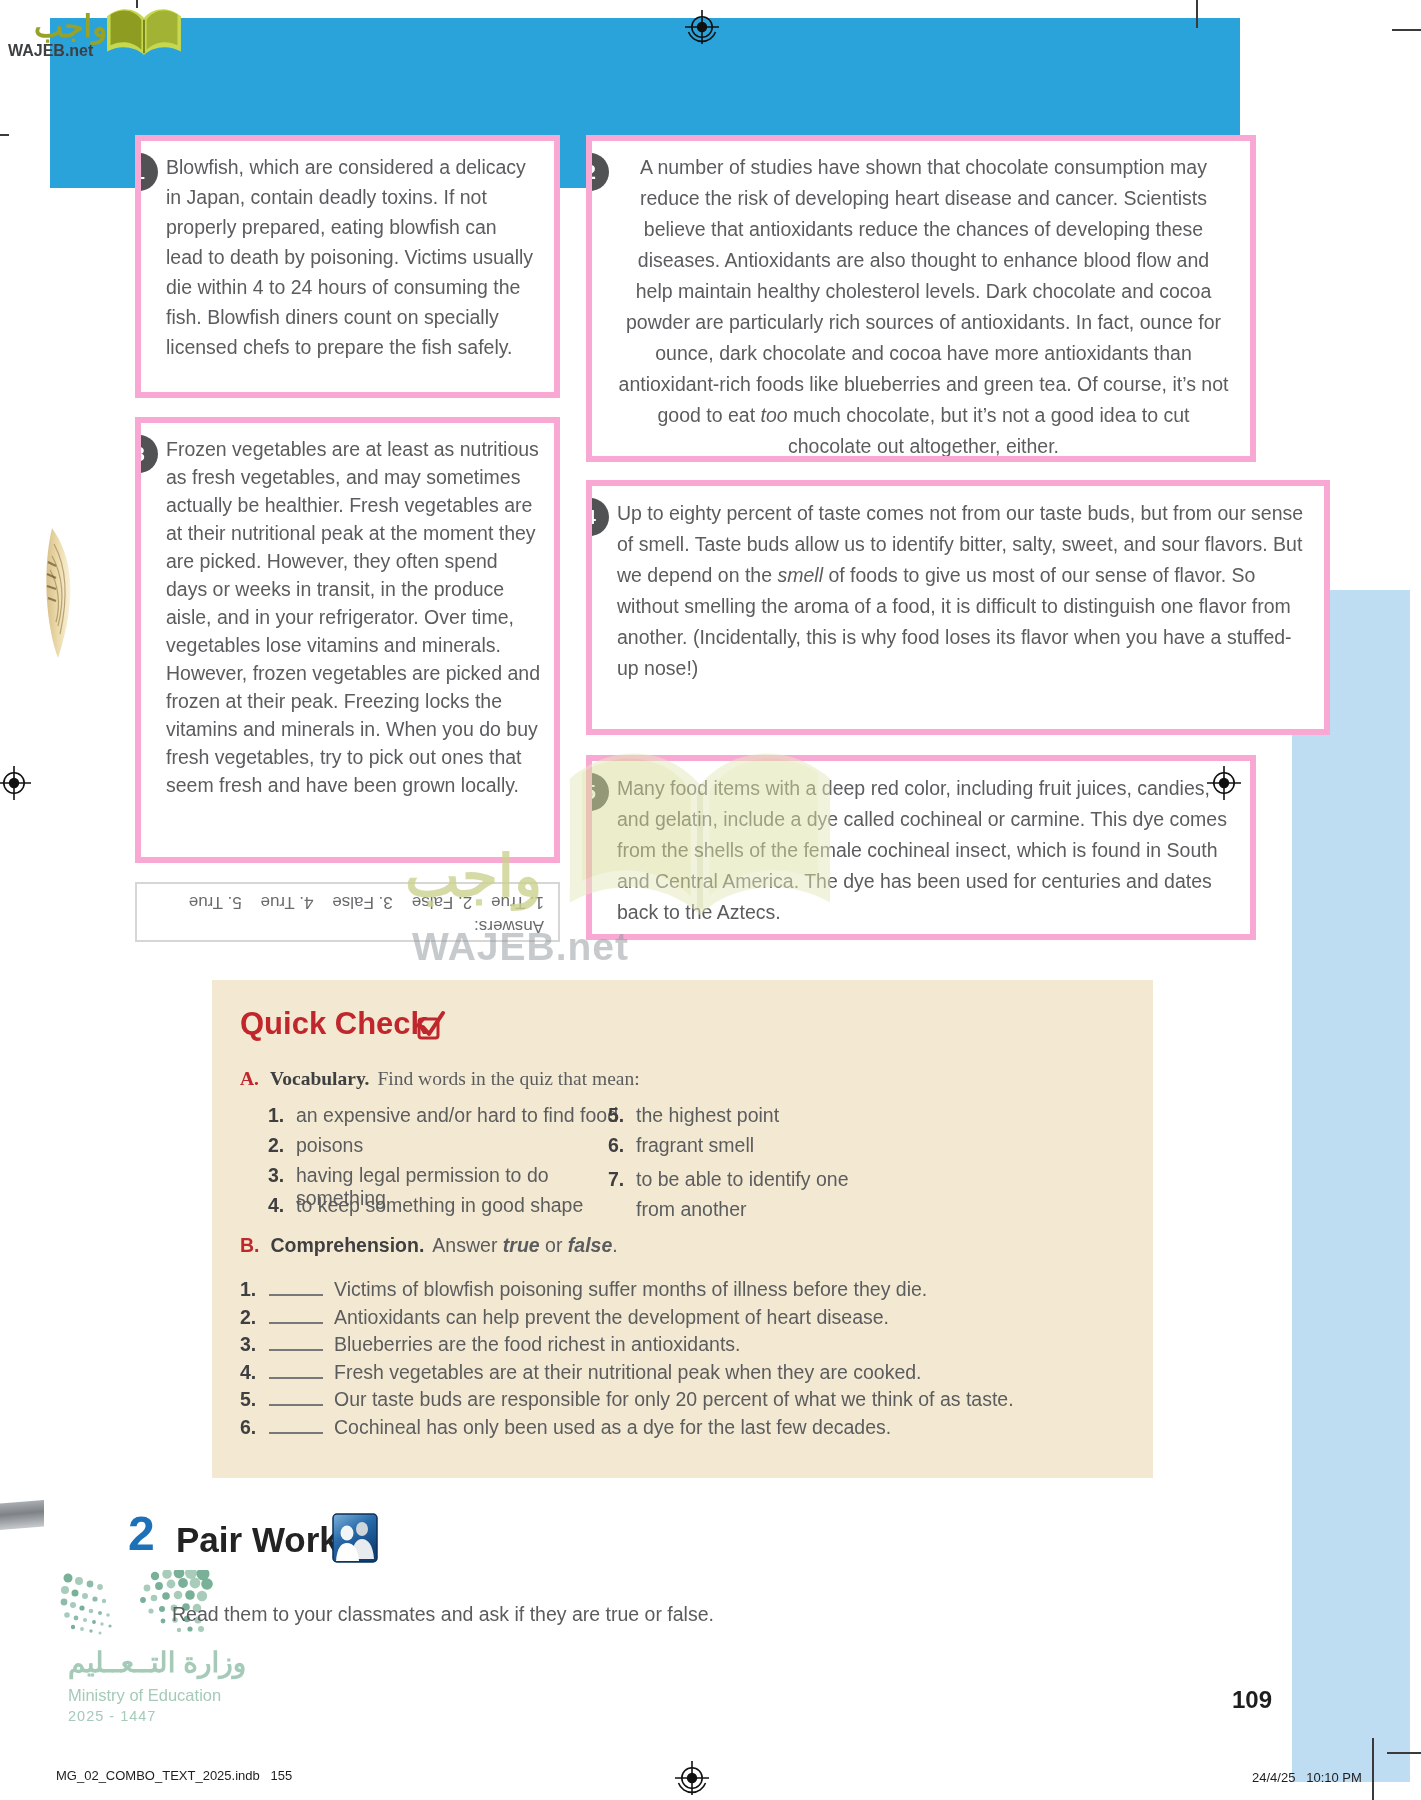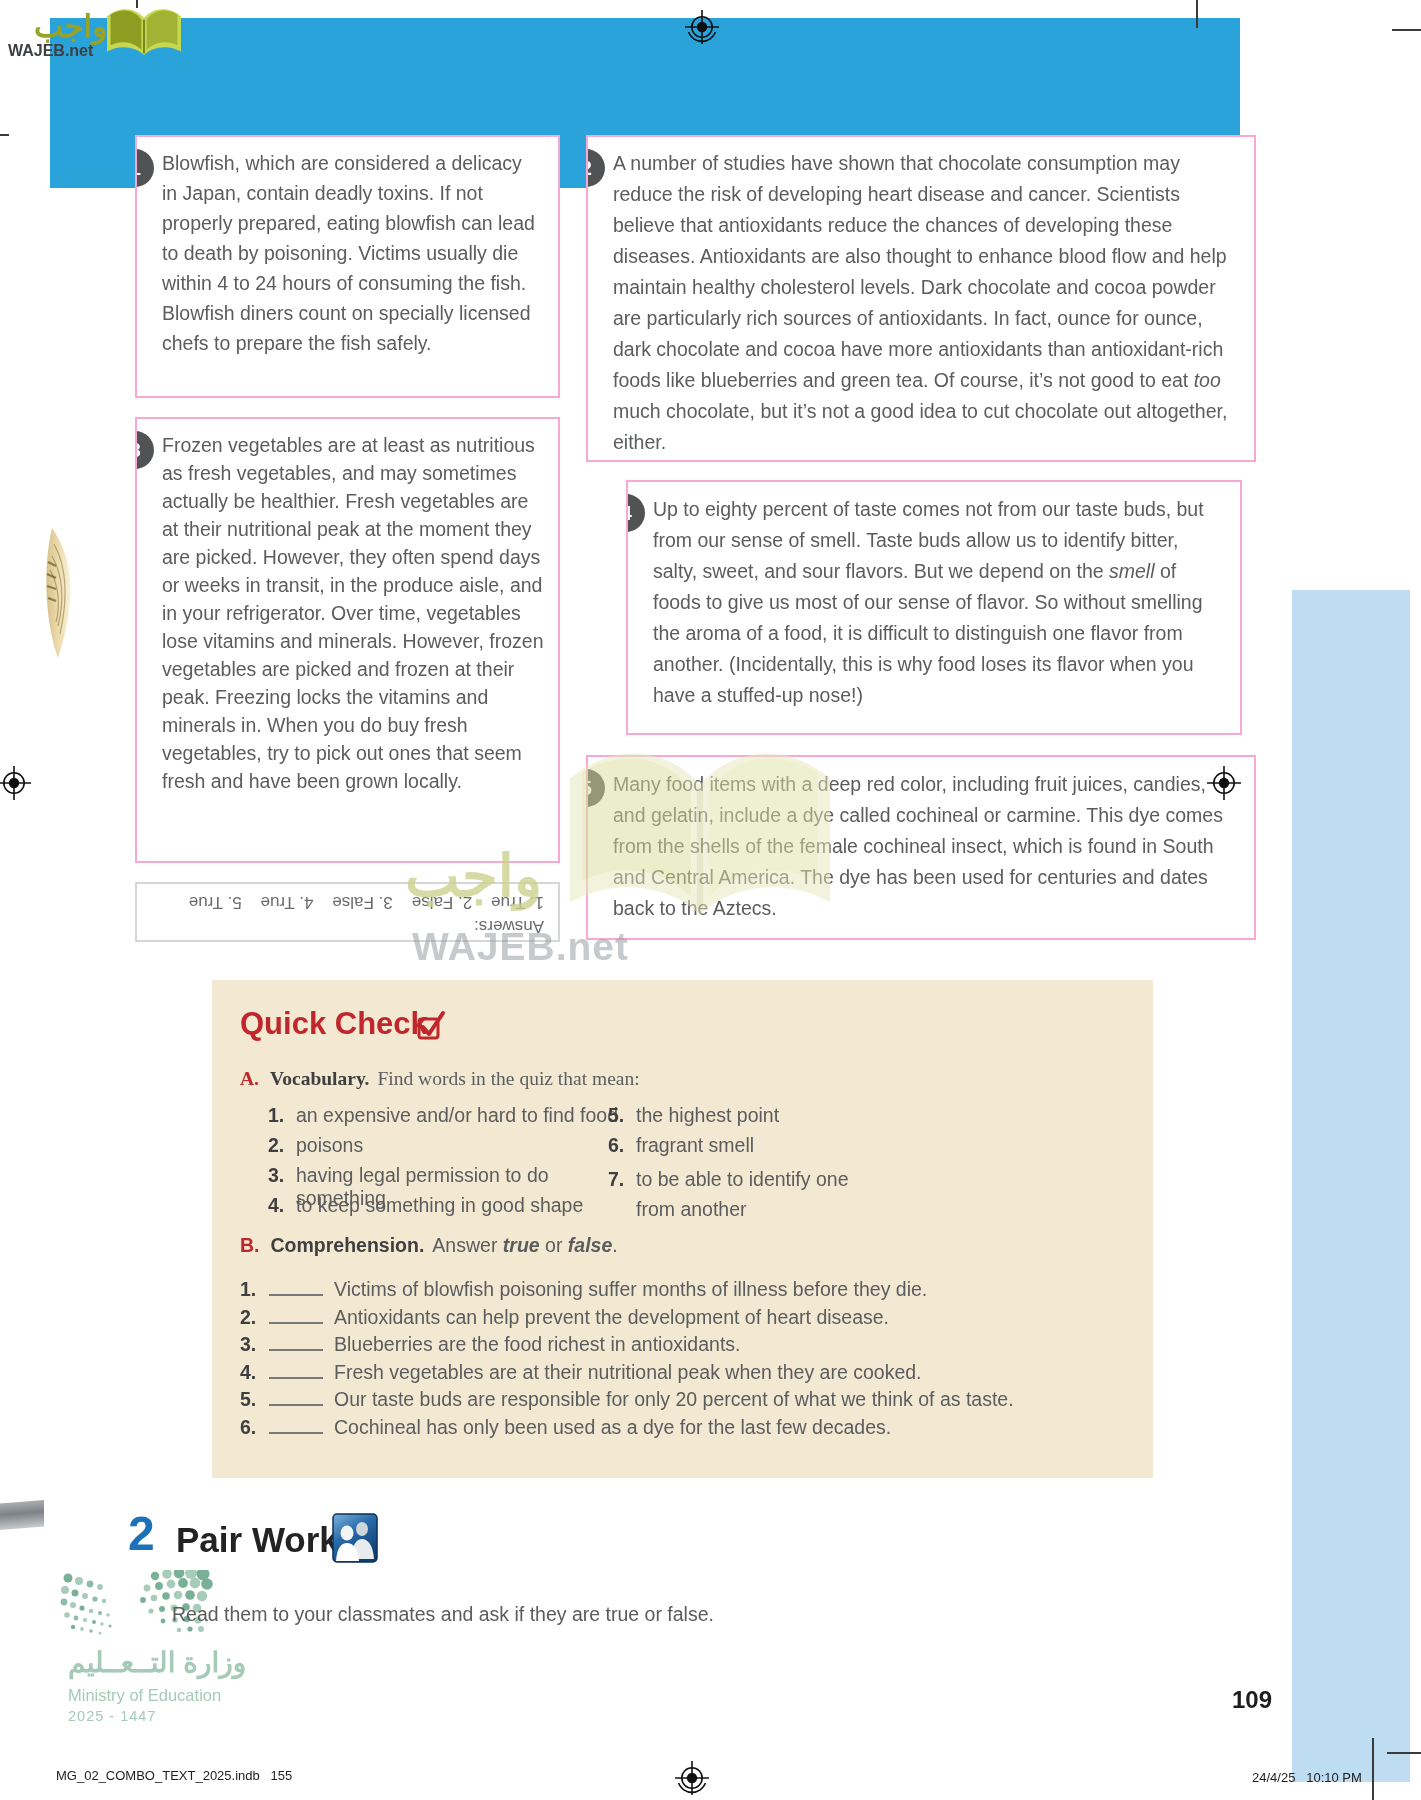--- a/index.html
+++ b/index.html
@@ -3,21 +3,21 @@
 <meta charset="utf-8">
 <style>
   html,body{margin:0;padding:0;background:#fff;}
   .page{position:relative;width:1421px;height:1800px;margin:0 auto;background:#fff;
         font-family:"Liberation Sans",sans-serif;overflow:hidden;}
   .abs{position:absolute;}
   
   .blue-band{position:absolute;left:50px;top:18px;width:1190px;height:170px;background:#2aa2da;z-index:0;}
   .right-strip{position:absolute;left:1292px;top:590px;width:118px;height:1192px;background:#bedcf2;z-index:0;}
   
-  .qbox{position:absolute;background:#fff;border:2px solid #f9a8d4;box-sizing:border-box;z-index:2;overflow:hidden;}
+  .qbox{position:absolute;background:#fff;border:6px solid #f9a8d4;box-sizing:border-box;z-index:2;overflow:hidden;}
   .qbox p{margin:0;color:#5b5c5e;font-size:19.5px;}
   .badge{position:absolute;left:-21px;top:12px;width:38px;height:38px;border-radius:50%;background:#515254;
          color:#fff;font-weight:bold;font-size:21px;display:flex;align-items:center;justify-content:center;z-index:3;}
   .p1{line-height:30px;padding:11px 16px 0 25px;}
   .p2{line-height:31px;padding:11px 20px 0 25px;}
   .p3{line-height:28px;padding:12px 10px 0 25px;}
   .p45{line-height:31px;padding:12px 16px 0 25px;}
   
   .answers{position:absolute;left:135px;top:882px;width:425px;height:60px;border:2px solid #d6d6d6;
            box-sizing:border-box;background:#fff;z-index:2;}
@@ -88,31 +88,31 @@
   </svg>
   <div class="abs" style="left:0;top:1500px;width:44px;height:30px;z-index:1;
               background:linear-gradient(175deg,#b8bcc0,#7d8286 45%,#d9dcdf);
               clip-path:polygon(0 12%,100% 0,100% 88%,0 100%);"></div>
 
   <div class="qbox" style="left:135px;top:135px;width:425px;height:263px;">
     <div class="badge">1</div>
     <p class="p1">Blowfish, which are considered a delicacy in Japan, contain deadly toxins. If not properly prepared, eating blowfish can lead to death by poisoning. Victims usually die within 4 to 24 hours of consuming the fish. Blowfish diners count on specially licensed chefs to prepare the fish safely.</p>
   </div>
 
-  <div class="qbox" style="left:586px;top:135px;width:670px;height:327px;">
+  <div class="qbox" style="left:586px;top:135px;width:670px;height:327px;text-align:center;">
     <div class="badge">2</div>
     <p class="p2">A number of studies have shown that chocolate consumption may reduce the risk of developing heart disease and cancer. Scientists believe that antioxidants reduce the chances of developing these diseases. Antioxidants are also thought to enhance blood flow and help maintain healthy cholesterol levels. Dark chocolate and cocoa powder are particularly rich sources of antioxidants. In fact, ounce for ounce, dark chocolate and cocoa have more antioxidants than antioxidant-rich foods like blueberries and green tea. Of course, it’s not good to eat <i>too</i> much chocolate, but it’s not a good idea to cut chocolate out altogether, either.</p>
   </div>
 
   <div class="qbox" style="left:135px;top:417px;width:425px;height:446px;">
     <div class="badge">3</div>
     <p class="p3">Frozen vegetables are at least as nutritious as fresh vegetables, and may sometimes actually be healthier. Fresh vegetables are at their nutritional peak at the moment they are picked. However, they often spend days or weeks in transit, in the produce aisle, and in your refrigerator. Over time, vegetables lose vitamins and minerals. However, frozen vegetables are picked and frozen at their peak. Freezing locks the vitamins and minerals in. When you do buy fresh vegetables, try to pick out ones that seem fresh and have been grown locally.</p>
   </div>
 
-  <div class="qbox" style="left:586px;top:480px;width:616px;height:255px;margin-left:40px;">
+  <div class="qbox" style="left:586px;top:480px;width:744px;height:255px;">
     <div class="badge">4</div>
     <p class="p45">Up to eighty percent of taste comes not from our taste buds, but from our sense of smell. Taste buds allow us to identify bitter, salty, sweet, and sour flavors. But we depend on the <i>smell</i> of foods to give us most of our sense of flavor. So without smelling the aroma of a food, it is difficult to distinguish one flavor from another. (Incidentally, this is why food loses its flavor when you have a stuffed-up nose!)</p>
   </div>
 
   <div class="qbox" style="left:586px;top:755px;width:670px;height:185px;">
     <div class="badge">5</div>
     <p class="p45">Many food items with a deep red color, including fruit juices, candies, and gelatin, include a dye called cochineal or carmine. This dye comes from the shells of the female cochineal insect, which is found in South and Central America. The dye has been used for centuries and dates back to the Aztecs.</p>
   </div>
 
   <div class="answers">

